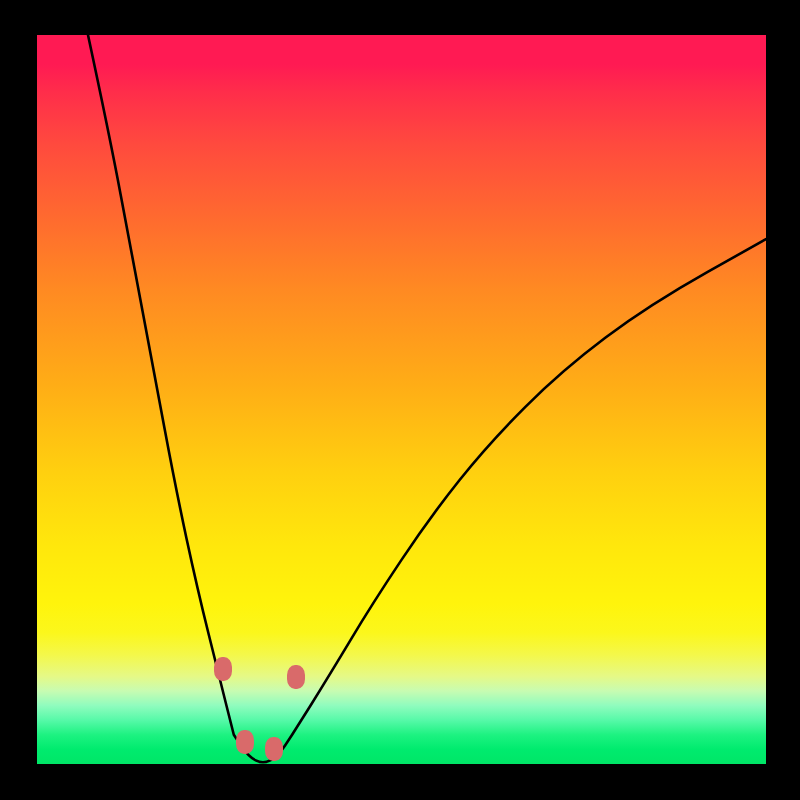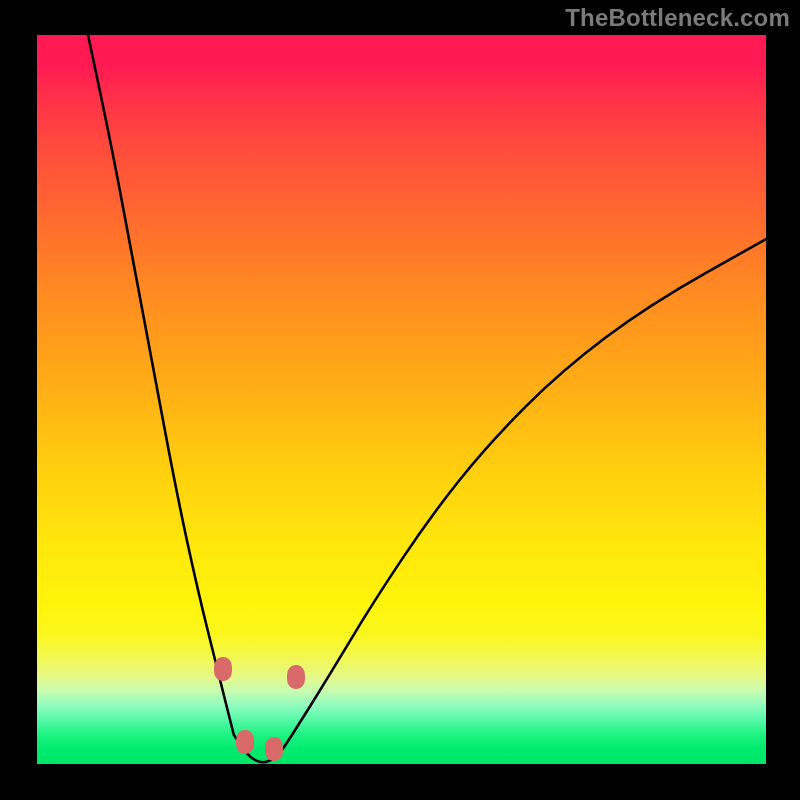--- a/index.html
+++ b/index.html
@@ -73,21 +73,20 @@
     font-weight: 600;
     color: #7b7b7b;
     letter-spacing: 0.2px;
   }
 </style>
 </head>
 <body>
 
 <div class="frame">
 
-  <div class="watermark">TheBottleneck.com</div>
 
   <div class="plot-area">
 
     <svg class="curve" viewBox="0 0 729 729" preserveAspectRatio="none">
       <path d="M 51.0 0.0 Q 72.9 102.1 83.8 160.4 Q 94.8 218.7 105.7 277.0 Q 116.6 335.3 127.6 393.7 Q 138.5 452.0 149.4 503.0 Q 160.4 554.0 171.3 597.8 Q 182.3 641.5 189.5 670.7 Q 196.8 699.8 196.8 699.8 Q 196.8 699.8 204.1 710.8 Q 211.4 721.7 218.7 725.4 Q 226.0 729.0 233.3 725.4 Q 240.6 721.7 247.9 710.8 Q 255.1 699.8 255.1 699.8 Q 255.1 699.8 273.4 670.7 Q 291.6 641.5 313.5 605.1 Q 335.3 568.6 364.5 524.9 Q 393.7 481.1 422.8 444.7 Q 452.0 408.2 488.4 371.8 Q 524.9 335.3 568.6 302.5 Q 612.4 269.7 670.7 236.9 T 729.0 204.1" fill="none" stroke="#000" stroke-width="2.6" stroke-linecap="round" stroke-linejoin="round"></path>
     </svg>
 
     <div>
         <div class="marker" style="left: 185.895px; top: 634.23px; background: rgb(217, 106, 106);"></div>
         <div class="marker" style="left: 207.765px; top: 707.13px; background: rgb(217, 106, 106);"></div>

